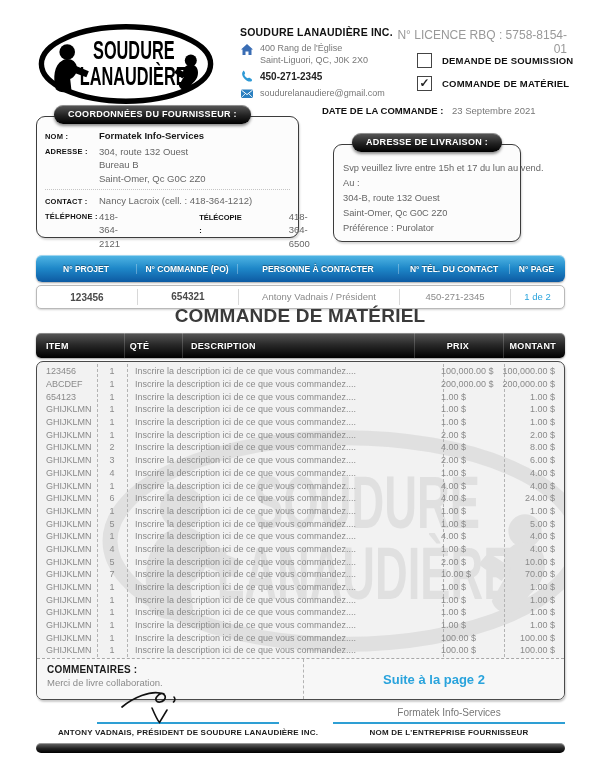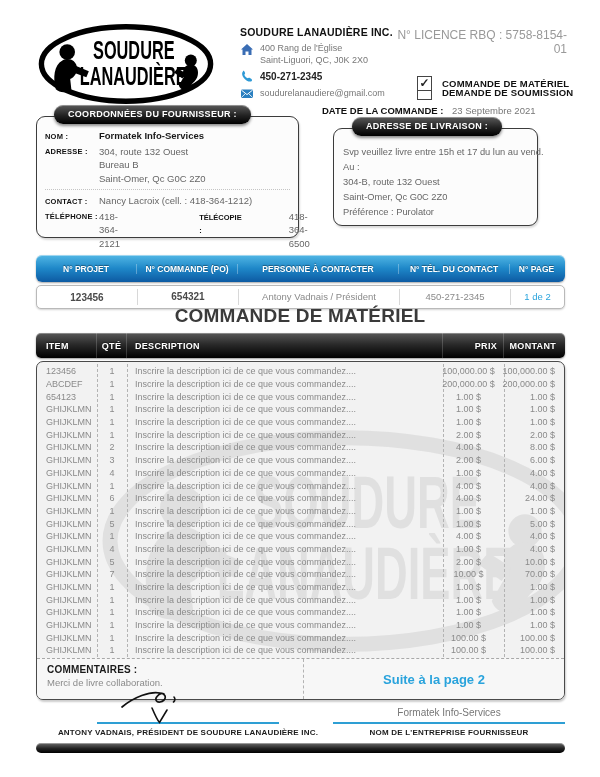--- a/index.html
+++ b/index.html
@@ -17,21 +17,21 @@
   .logo{position:absolute;left:34px;top:22px;width:184px;height:84px;color:#000;}
   .company{position:absolute;left:240px;top:26px;width:160px;}
   .company-name{font-size:10.5px;font-weight:bold;color:#111;margin-bottom:5px;letter-spacing:.2px;}
   .info-row{display:flex;align-items:flex-start;margin-bottom:4px;}
   .info-row .ic{width:14px;height:13px;flex:0 0 14px;margin-right:6px;}
   .info-addr{font-size:9px;color:#777;line-height:11.5px;}
   .info-phone{font-size:10px;font-weight:bold;color:#222;line-height:13px;}
   .info-mail{font-size:9px;color:#777;line-height:13px;}
   .license{position:absolute;left:395px;top:28px;width:172px;text-align:right;font-size:12px;color:#999;}
   .cbrow{position:absolute;left:417px;display:flex;align-items:center;}
-  .cbrow.r1{top:53px;margin-top:32px;} .cbrow.r2{top:76px;}
+  .cbrow.r1{top:53px;} .cbrow.r2{top:76px;}
   .cbox{width:15px;height:15px;border:1.6px solid #444;background:#fff;font-size:12px;font-weight:bold;
         color:#222;line-height:12px;text-align:center;}
   .cblabel{margin-left:10px;font-size:9.5px;font-weight:bold;color:#111;letter-spacing:.2px;}
 
   
   .panel{position:absolute;background:#fcfcfc;border:1.6px solid #3c3c3c;border-radius:9px;
          box-shadow:1px 2px 2px rgba(0,0,0,.15);}
   .pill{position:absolute;top:-12px;padding:4px 14px 5px;border-radius:9px;
         background:linear-gradient(180deg,#5a5a5a 0%,#222 55%,#000 100%);
         box-shadow:inset 0 1px 0 rgba(255,255,255,.35),0 2px 3px rgba(0,0,0,.45);
@@ -43,21 +43,21 @@
   .fval{font-size:9.5px;color:#666;line-height:13.5px;}
   .fval.bold{font-weight:bold;color:#1a1a1a;}
   .fdivider{border-top:1px dotted #c4c4c4;margin:4px 0 4px 0;}
   .telrow{display:flex;align-items:baseline;gap:41px;}
   .telrow .flabel2{font-size:7.5px;font-weight:bold;color:#111;margin:0 6px 0 38px;}
 
   .datebar{position:absolute;left:322px;top:105px;width:250px;font-size:9.5px;white-space:nowrap;}
   .datebar .dlabel{font-weight:bold;color:#111;}
   .datebar .dval{color:#777;margin-left:6px;}
 
-  .livraison{left:333px;top:128px;width:205px;height:98px;padding:16px 8px 4px 9px;}
+  .livraison{left:333px;top:144px;width:188px;height:98px;padding:16px 8px 4px 9px;}
   .livraison .pill{left:18px;}
   .lline{font-size:9.3px;color:#666;line-height:15px;white-space:nowrap;}
 
   
   .pt-head{position:absolute;left:36px;top:255px;width:529px;height:27px;border-radius:6px;
            background:linear-gradient(180deg,var(--blue_top) 0%,var(--blue_mid) 50%,var(--blue_bottom) 100%);
            box-shadow:inset 0 1px 0 rgba(255,255,255,.45),0 1px 2px rgba(0,0,0,.35);
            display:flex;align-items:center;}
   .pt-head .cell{font-size:8.5px;font-weight:bold;color:#fff;text-align:center;
                  text-shadow:0 -1px 1px rgba(0,0,0,.4);}
@@ -71,27 +71,27 @@
   .pt-body .bold{font-weight:bold;color:#4a4a4a;font-size:10px;}
   .pt-body .page-no{font-weight:normal;color:var(--accent);font-size:9.5px;}
 
   .doc-title{position:absolute;left:0;top:305px;width:600px;text-align:center;
              font-size:19px;font-weight:800;color:#3a3a3a;letter-spacing:.2px;}
 
   
   .it-head{position:absolute;left:36px;top:333px;width:529px;height:25px;border-radius:5px;
            background:linear-gradient(180deg,var(--dark_top) 0%,#2a2a2a 45%,var(--dark_bottom) 100%);
            box-shadow:inset 0 1px 0 rgba(255,255,255,.3),0 1px 2px rgba(0,0,0,.4);
-           display:flex;align-items:center;}
+           display:flex;align-items:center;gap:28px;}
   .it-head .cell{font-size:9px;font-weight:bold;color:#fff;letter-spacing:.3px;
                  text-shadow:0 -1px 1px rgba(0,0,0,.5);}
   .it-head .cell + .cell{border-left:1px solid rgba(255,255,255,.18);height:100%;
                  display:flex;align-items:center;}
   .ci{width:60px;padding-left:10px;} .cq{width:30px;justify-content:center;text-align:center;}
-  .cd{flex:1;padding-left:8px;} .cp{width:61px;justify-content:flex-end;text-align:center;padding-right:6px;}
+  .cd{flex:1;padding-left:8px;} .cp{width:61px;justify-content:flex-end;text-align:left;padding-right:6px;}
   .cm{width:62px;justify-content:flex-end;text-align:right;padding-right:9px;}
 
   .it-body{position:absolute;left:36px;top:361px;width:529px;height:339px;background:var(--body_gray);
            border:1.6px solid #4a4a4a;border-radius:7px;overflow:hidden;
            box-shadow:1px 2px 2px rgba(0,0,0,.2);}
   .watermark{position:absolute;left:58px;top:62px;width:500px;height:234px;color:#d2d2d2;opacity:.55;}
   .rows{position:absolute;left:0;top:3px;width:100%;}
   .irow{display:flex;align-items:center;height:12.7px;font-size:9px;color:var(--text_gray);position:relative;}
   .irow .ci{padding-left:9px;} .irow .cq{text-align:center;} .irow .cd{padding-left:8px;}
   .vdash{position:absolute;top:2px;height:293px;border-left:1px dashed #b3b3b3;}

